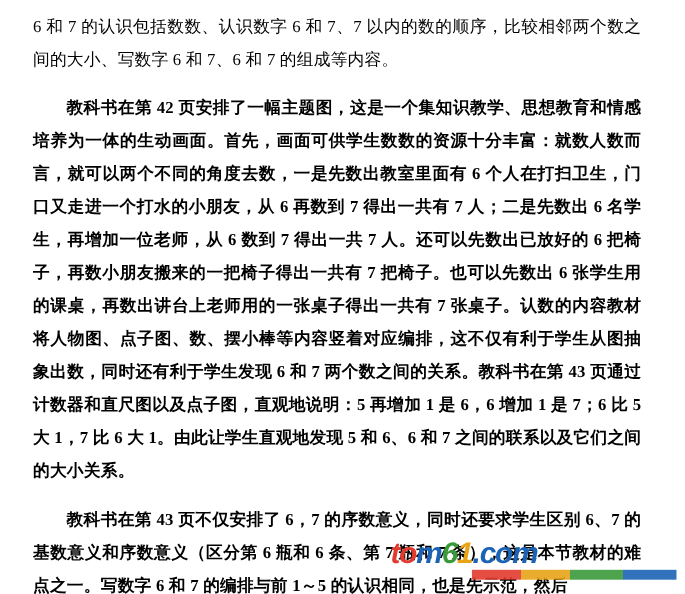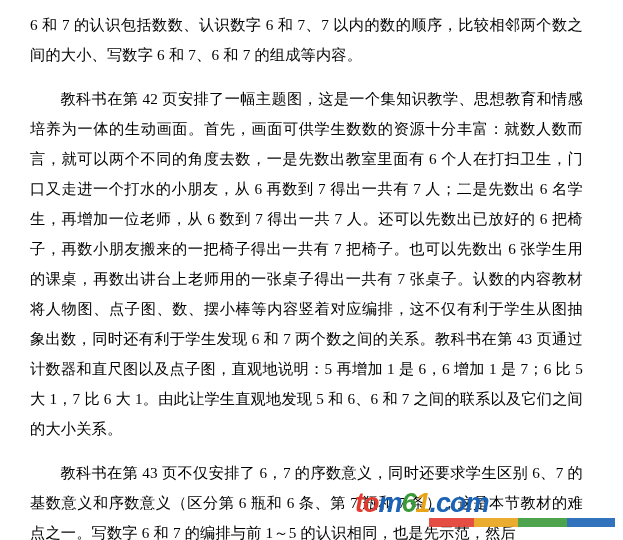--- a/index.html
+++ b/index.html
@@ -27,20 +27,21 @@
   .para {
     font-size: 15.2px;
     line-height: 30px;
     text-align: justify;
     text-justify: inter-ideograph;
     margin: 0 12px 14px 0;
     letter-spacing: 0.2px;
   }
   .indent {
     text-indent: 2em;
+    font-weight: bold;
   }
   
   .watermark {
     position: absolute;
     right: 8px;
     bottom: 6px;
     width: 260px;
     height: 72px;
     pointer-events: none;
   }

